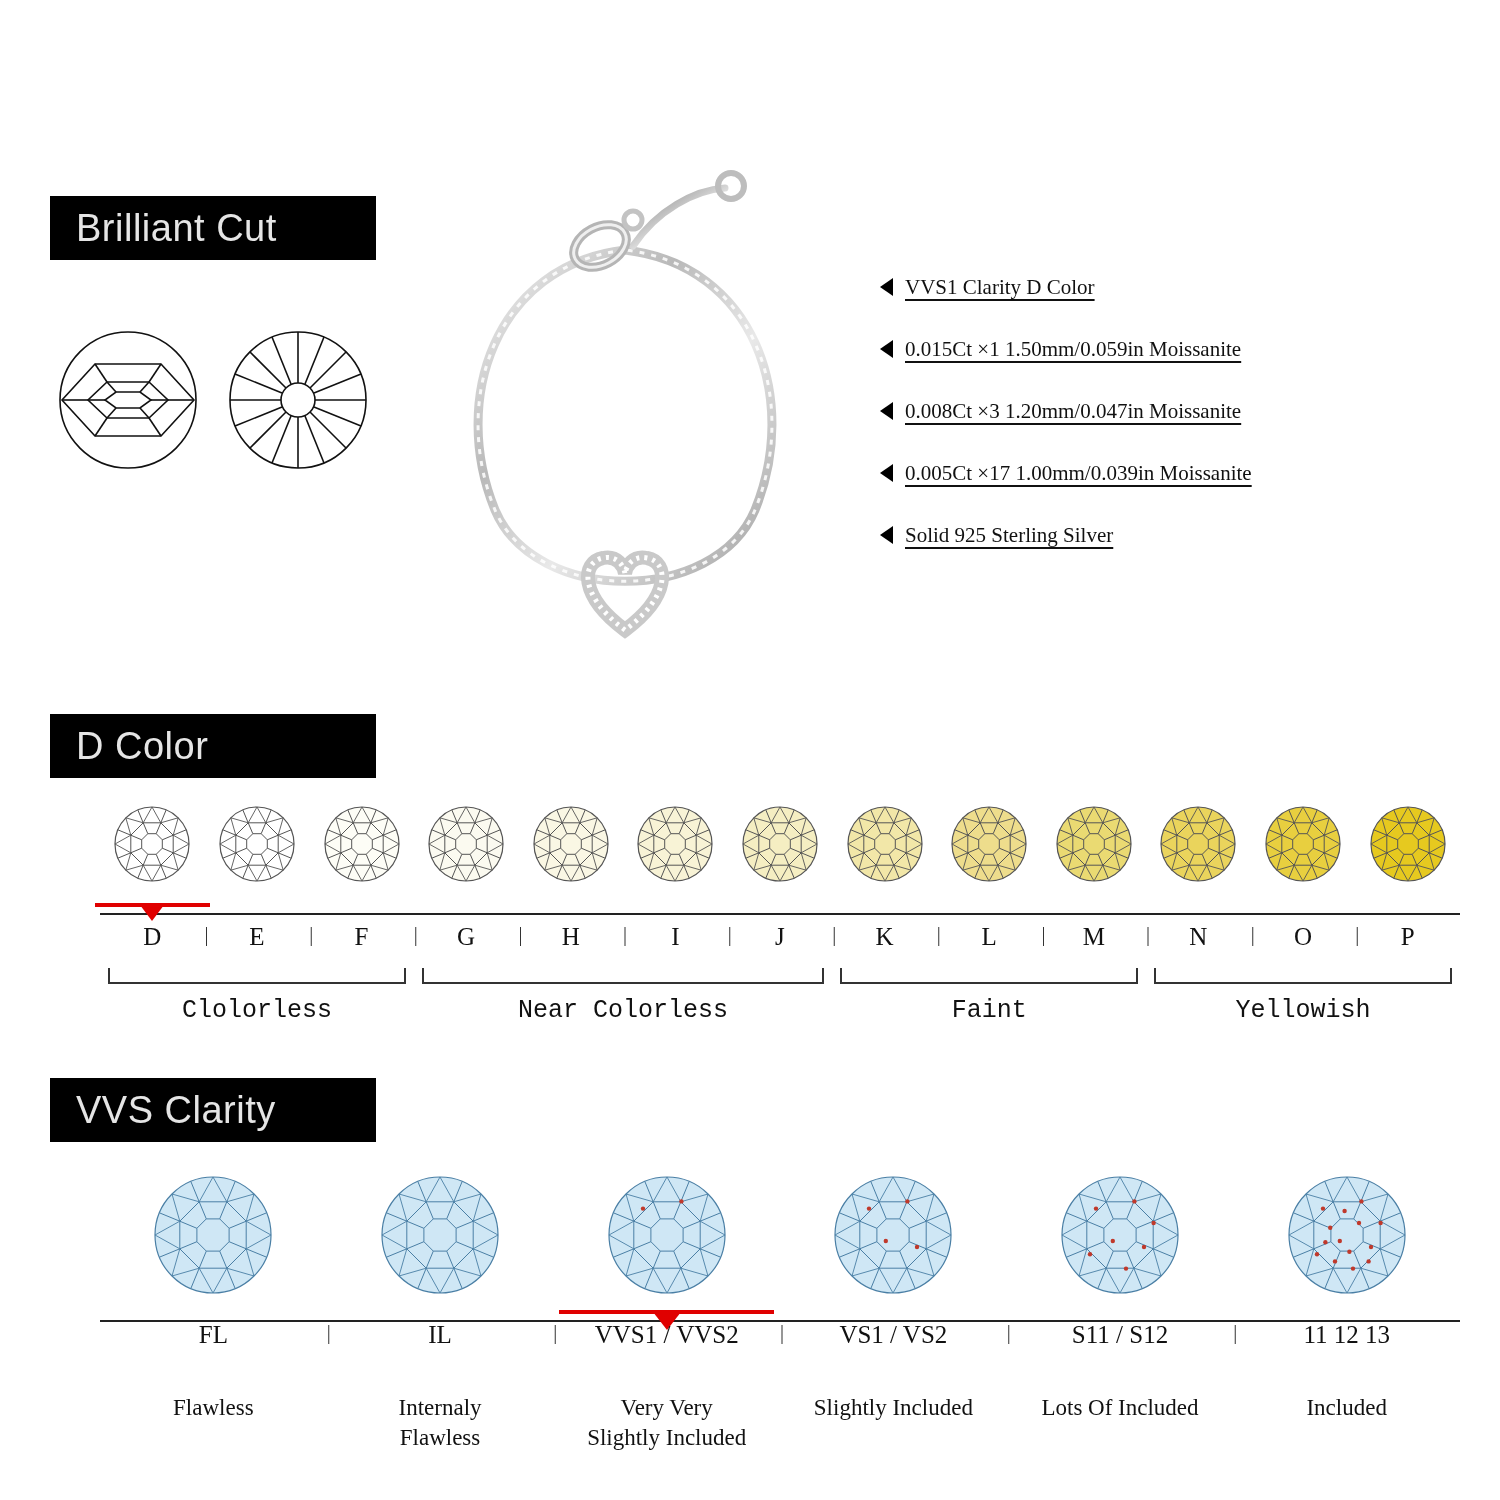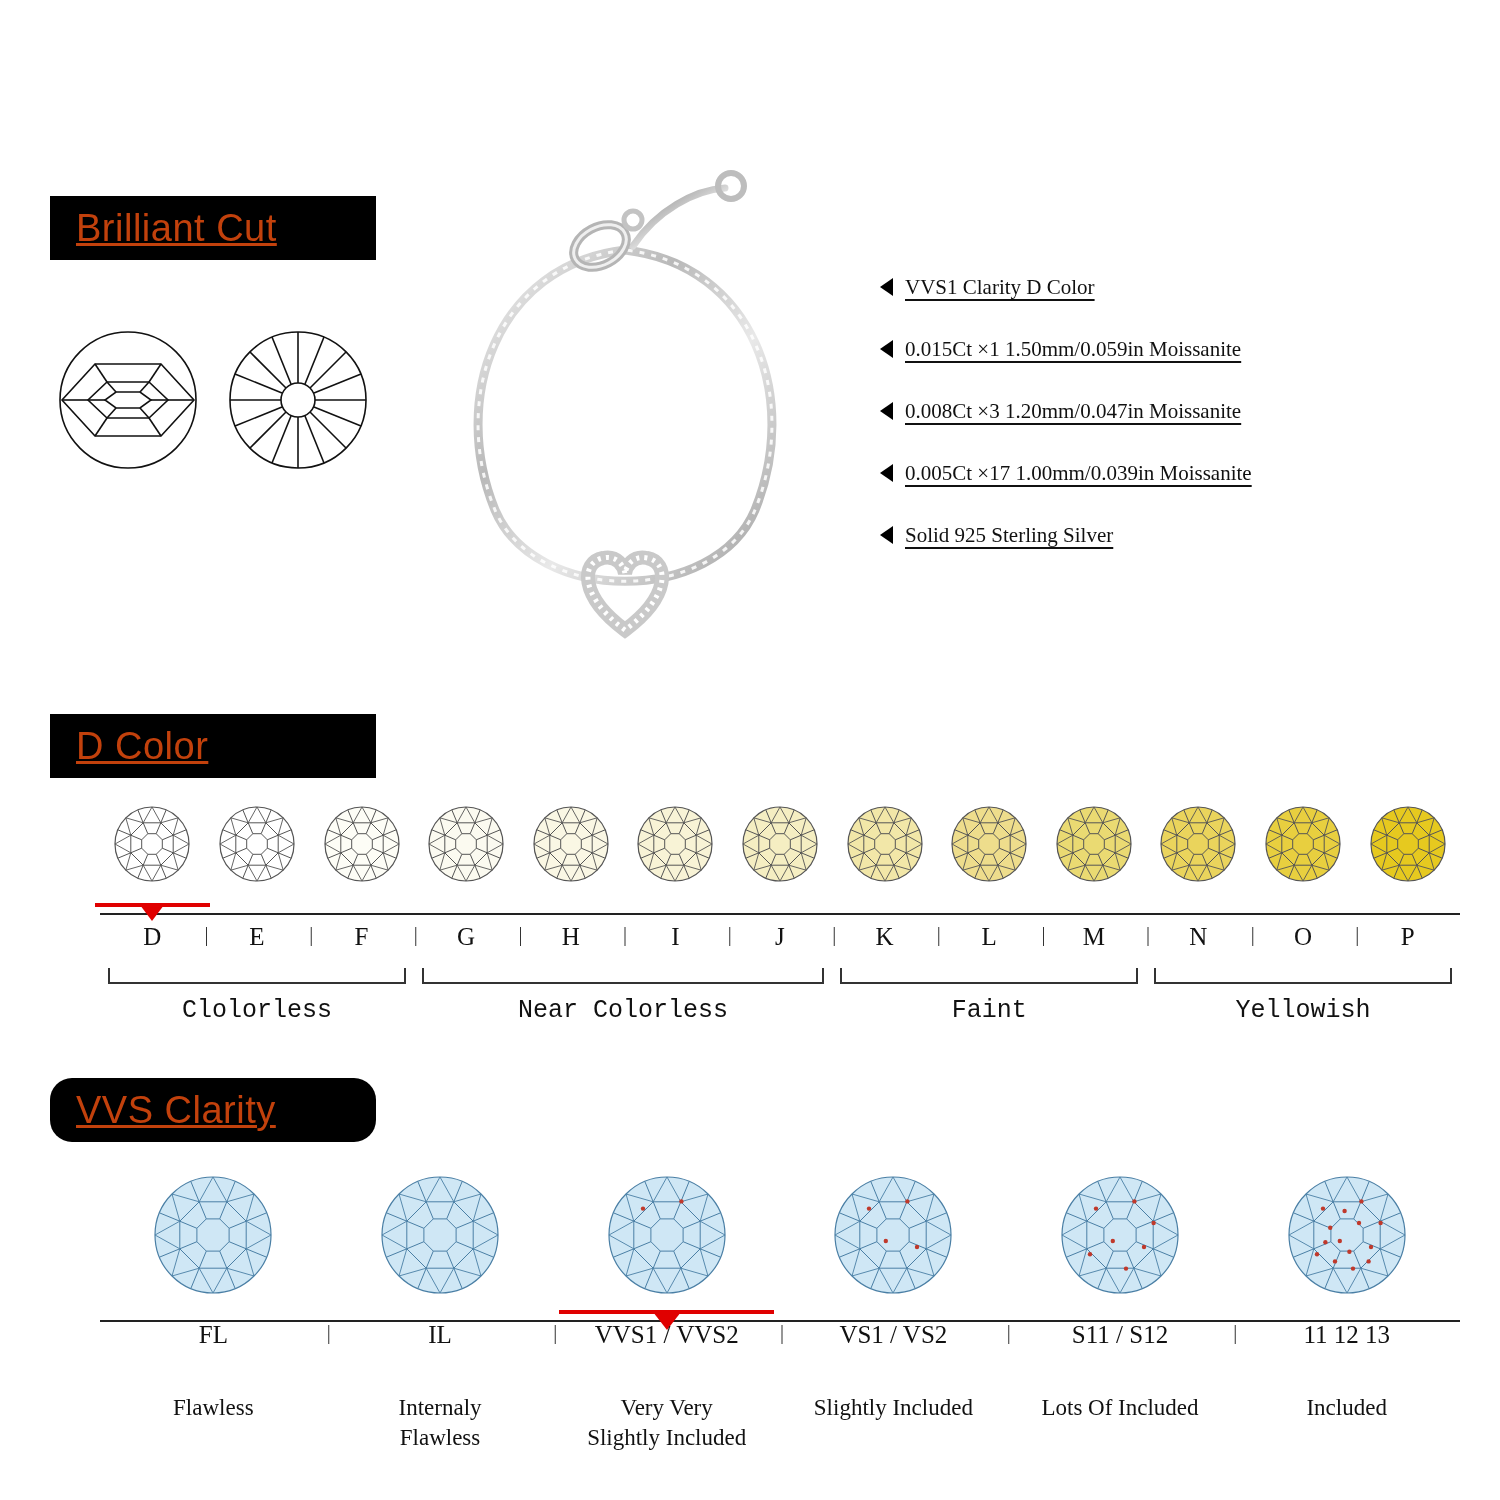--- a/index.html
+++ b/index.html
@@ -13,33 +13,32 @@
     position: relative;
     font-family: "Liberation Serif", serif;
     color: #111;
     overflow: hidden;
   }
 
   
   .banner {
     position: absolute;
     background: #000000;
-    color: #c2410c;
+    color: #e5e5e5;
     display: flex;
     align-items: center;
     padding: 0 26px;
     box-sizing: border-box;
     letter-spacing: 0.5px;
     font-family: "Liberation Sans", sans-serif;
     font-weight: 400;
-    text-decoration: underline;
   }
   #banner-cut   { left: 50px; top: 196px;  width: 326px; height: 64px; font-size: 38px; }
   #banner-color { left: 50px; top: 714px;  width: 326px; height: 64px; font-size: 38px; }
-  #banner-clar  { left: 50px; top: 1078px; width: 326px; height: 64px; font-size: 38px; border-radius: 22px; }
+  #banner-clar  { left: 50px; top: 1078px; width: 326px; height: 64px; font-size: 38px; }
 
   
   .cut-wrap { position: absolute; left: 55px; top: 325px; width: 320px; height: 150px; }
 
   
   .product { position: absolute; left: 395px; top: 150px; width: 460px; height: 520px; }
 
   
   .features {
     position: absolute;

